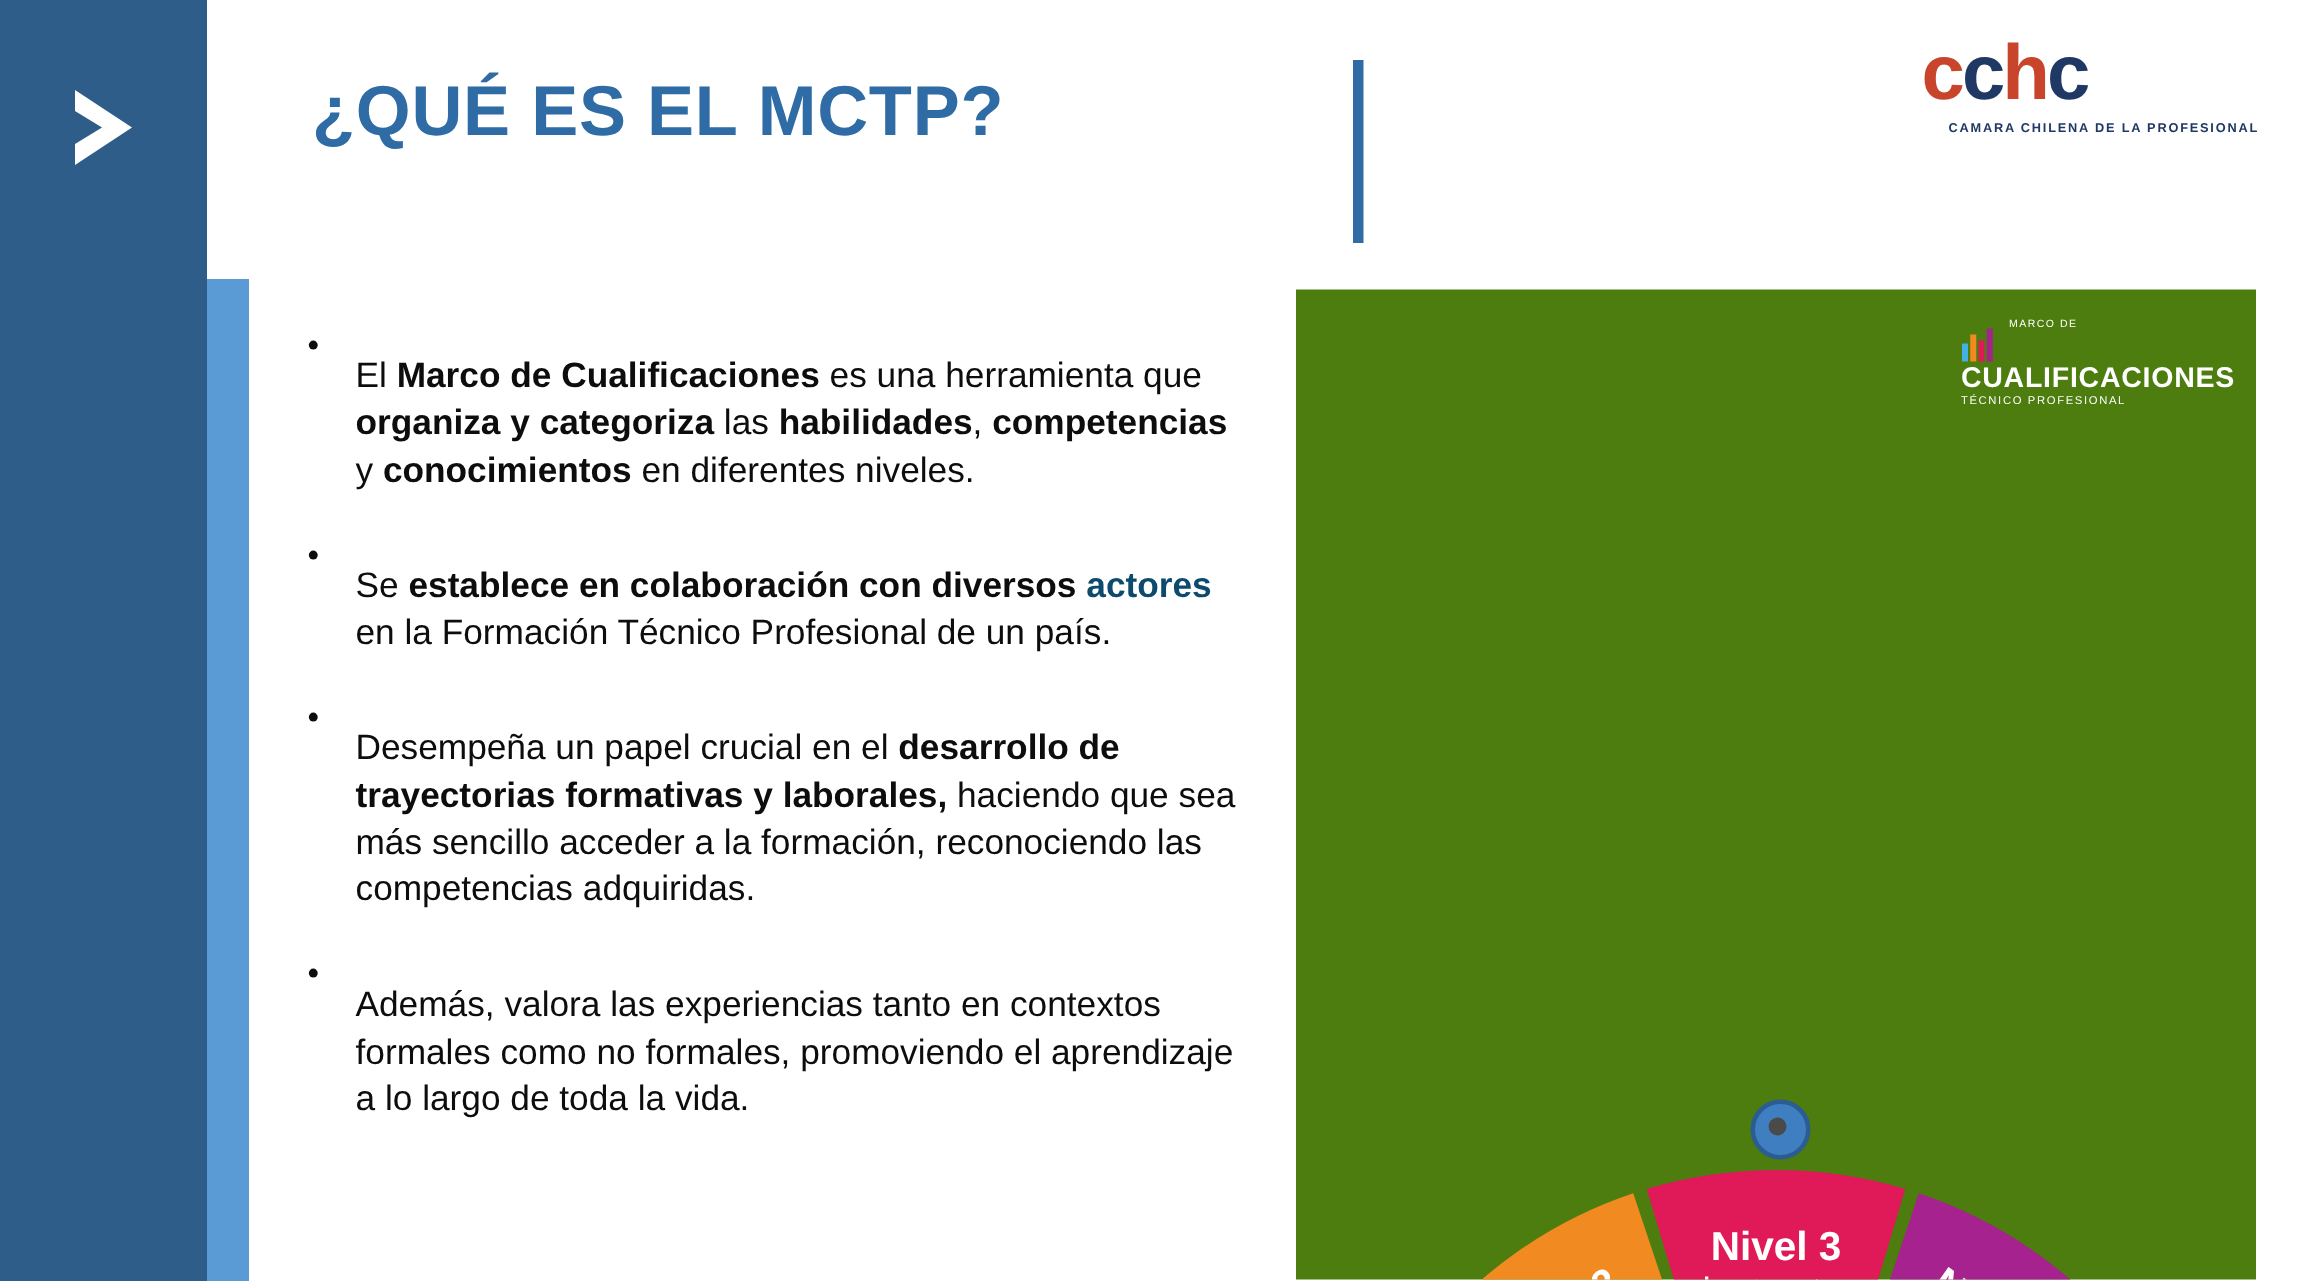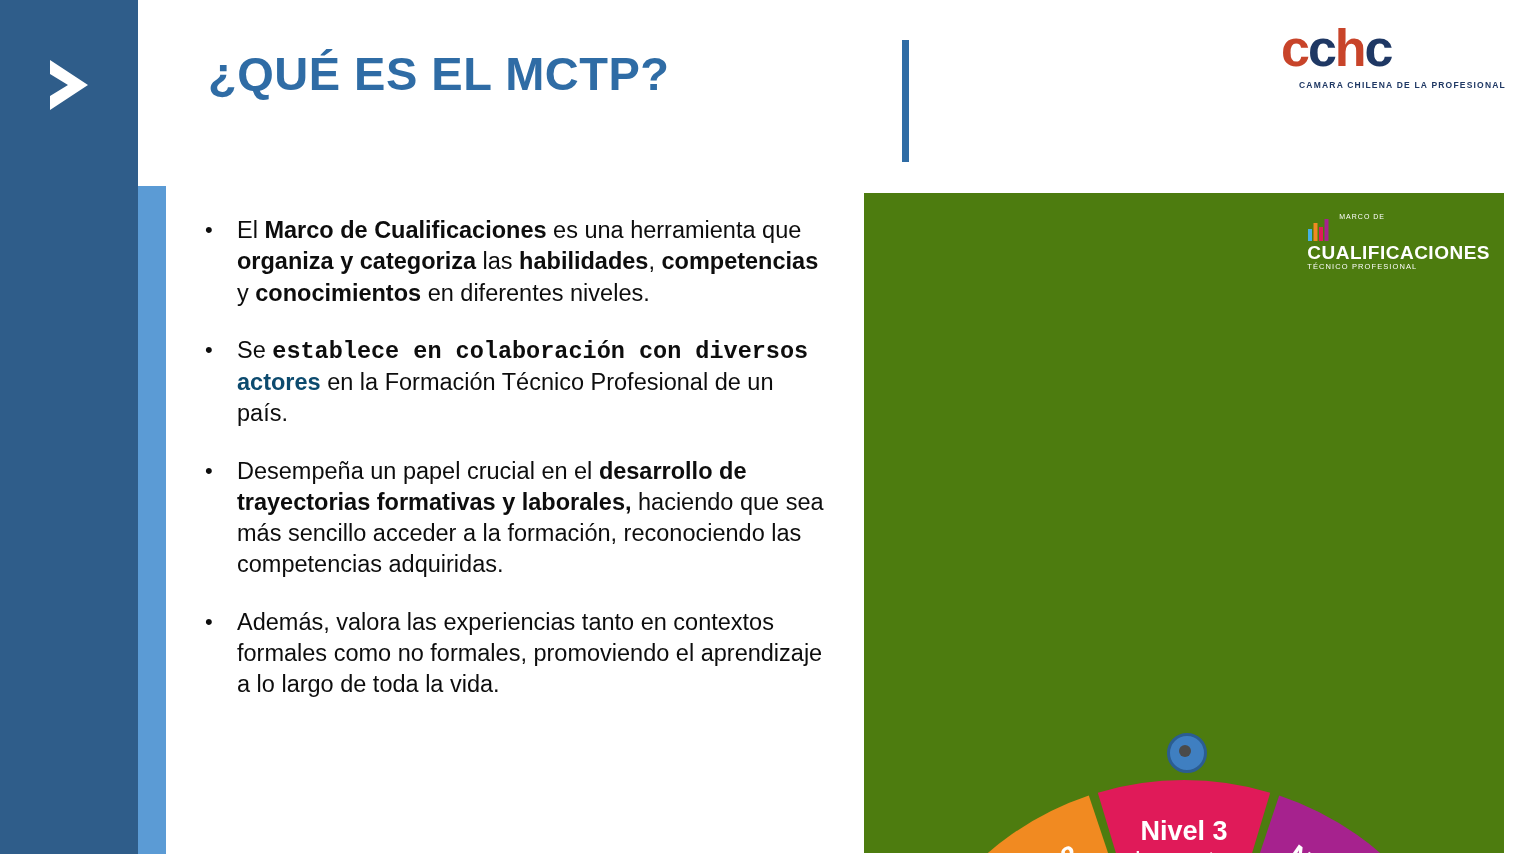--- a/index.html
+++ b/index.html
@@ -51,21 +51,21 @@
   .bullets{
     position:absolute;left:205px;top:215px;width:625px;
     font-size:23.5px;line-height:1.33;color:#0d0d0d;
   }
   .bullet{
     display:flex;margin-bottom:26px;
   }
   .bullet .dot{
     width:32px;flex:0 0 32px;font-size:22px;line-height:1.33;color:#0d0d0d;
   }
-  .bullet .txt{flex:1;}
+  .bullet .txt{flex:1;margin-top:20px;}
   .accent{color:#0c4a6e;font-weight:bold;text-align:right;}
   
   .panel{
     position:absolute;left:864px;top:193px;width:640px;height:660px;
     background:#4d7c0f;overflow:hidden;
   }
   .panel-logo{
     position:absolute;right:14px;top:20px;text-align:left;color:#fff;
   }
   .panel-logo .pl-small{font-size:7px;letter-spacing:1px;}
@@ -110,21 +110,21 @@
   <div class="logo-sub">CAMARA CHILENA DE LA PROFESIONAL</div>
 </div>
 
 <div class="bullets" id="bullet-list">
     <div class="bullet">
       <div class="dot">•</div>
       <div class="txt"><span>El </span><span style="font-weight: bold;">Marco de Cualificaciones</span><span> es una herramienta que </span><span style="font-weight: bold;">organiza y categoriza</span><span> las </span><span style="font-weight: bold;">habilidades</span><span>, </span><span style="font-weight: bold;">competencias</span><span> y </span><span style="font-weight: bold;">conocimientos</span><span> en diferentes niveles.</span></div>
     </div>
     <div class="bullet">
       <div class="dot">•</div>
-      <div class="txt"><span>Se </span><span style="font-weight: bold; font-family: Liberation Mono, monospace;">establece en colaboración con diversos </span><span class="accent">actores</span><span> en la Formación Técnico Profesional de un país.</span></div>
+      <div class="txt"><span>Se </span><span style="font-weight: bold;">establece en colaboración con diversos </span><span class="accent">actores</span><span> en la Formación Técnico Profesional de un país.</span></div>
     </div>
     <div class="bullet">
       <div class="dot">•</div>
       <div class="txt"><span>Desempeña un papel crucial en el </span><span style="font-weight: bold;">desarrollo de trayectorias formativas y laborales,</span><span> haciendo que sea más sencillo acceder a la formación, reconociendo las competencias adquiridas.</span></div>
     </div>
     <div class="bullet">
       <div class="dot">•</div>
       <div class="txt"><span>Además, </span><span style="font-weight: normal;">valora las experiencias</span><span> tanto en contextos formales como no formales, promoviendo el aprendizaje a lo largo de toda la vida.</span></div>
     </div>
   </div>

